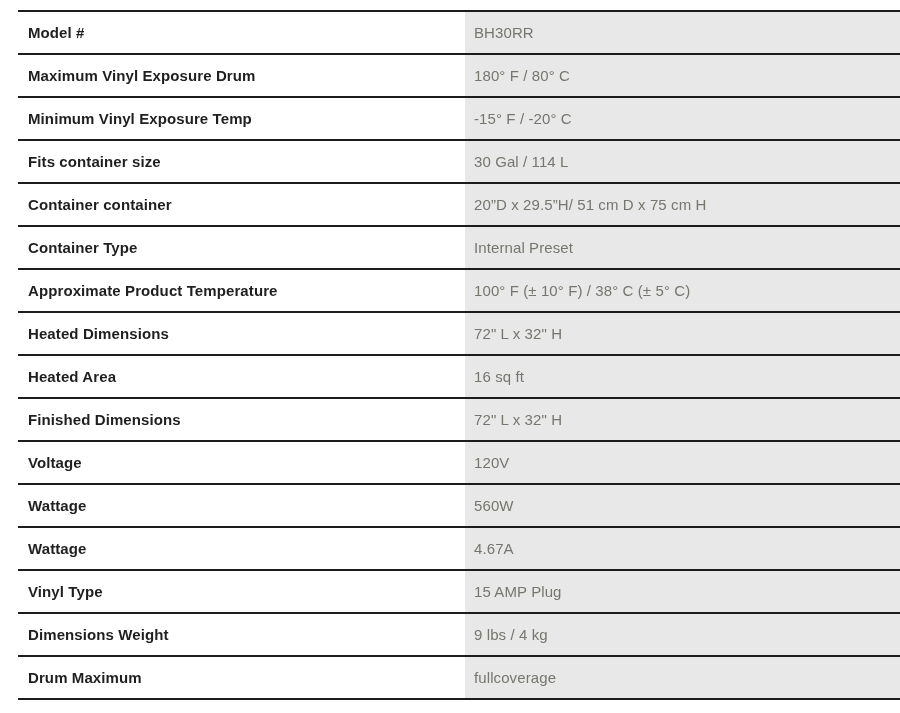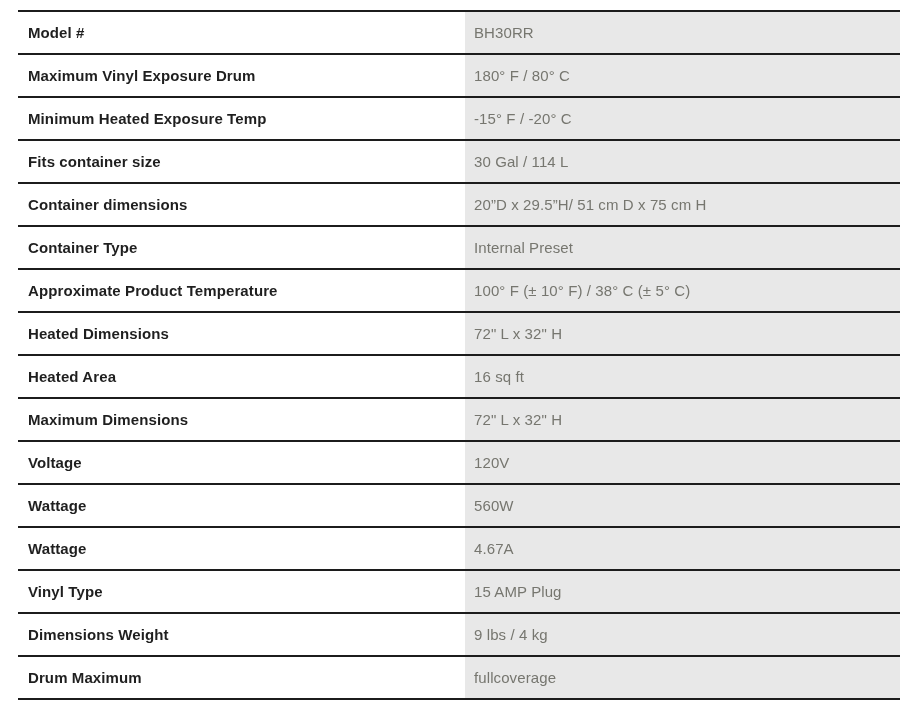--- a/index.html
+++ b/index.html
@@ -63,31 +63,31 @@
     <th>Model #</th>
     <td>BH30RR</td>
   </tr>
 
   <tr>
     <th>Maximum Vinyl Exposure Drum</th>
     <td>180° F / 80° C</td>
   </tr>
 
   <tr>
-    <th>Minimum Heated Exposure Temp</th>
+    <th>Minimum Vinyl Exposure Temp</th>
     <td>-15° F / -20° C</td>
   </tr>
 
   <tr>
     <th>Fits container size</th>
     <td>30 Gal / 114 L</td>
   </tr>
 
   <tr>
-    <th>Container dimensions</th>
+    <th>Container container</th>
     <td>20”D x 29.5”H/ 51 cm D x 75 cm H</td>
   </tr>
 
   <tr>
     <th>Container Type</th>
     <td>Internal Preset</td>
   </tr>
 
   <tr>
     <th>Approximate Product Temperature</th>
@@ -98,21 +98,21 @@
     <th>Heated Dimensions</th>
     <td>72" L x 32" H</td>
   </tr>
 
   <tr>
     <th>Heated Area</th>
     <td>16 sq ft</td>
   </tr>
 
   <tr>
-    <th>Maximum Dimensions</th>
+    <th>Finished Dimensions</th>
     <td>72" L x 32" H</td>
   </tr>
 
   <tr>
     <th>Voltage</th>
     <td>120V</td>
   </tr>
 
   <tr>
     <th>Wattage</th>

